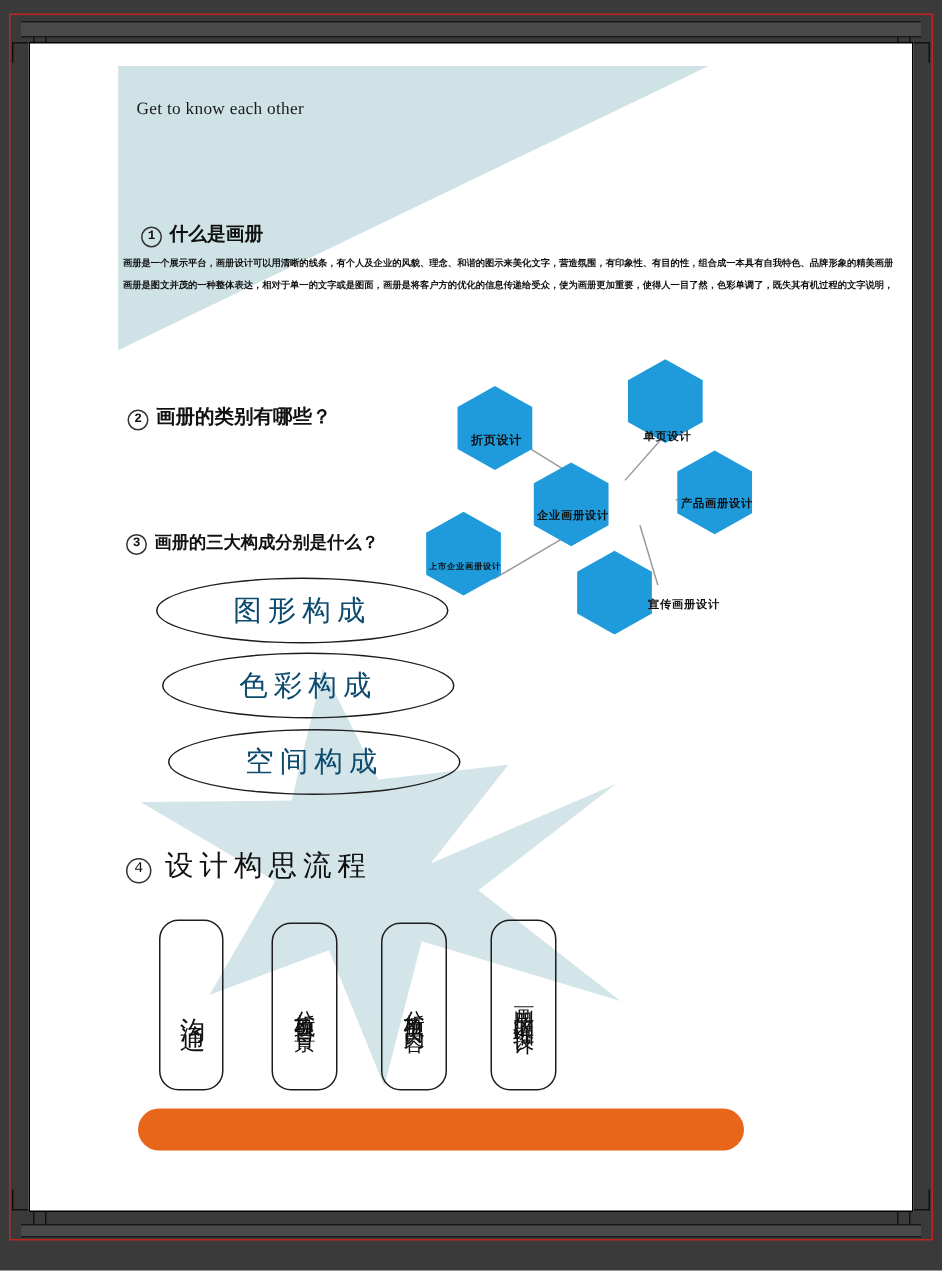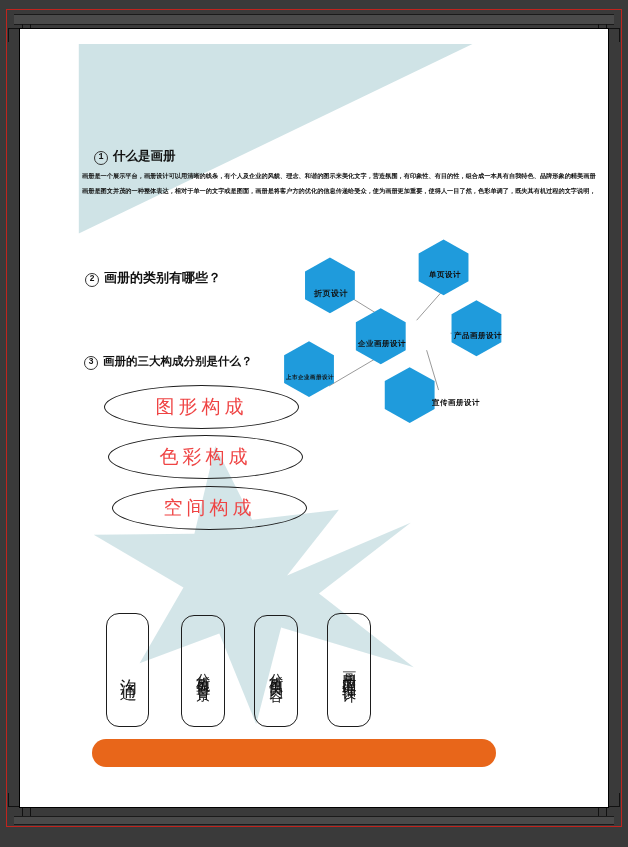--- a/index.html
+++ b/index.html
@@ -85,21 +85,21 @@
     position:absolute;left:0;top:0;width:100%;height:100%;
     display:flex;align-items:center;justify-content:center;
     color:#111;font-weight:bold;letter-spacing:.5px;
     font-family:"Liberation Sans","DejaVu Sans",sans-serif;
   }
 
   
   .ell{
     position:absolute;border:1.6px solid #1d1d1d;border-radius:50%;
     display:flex;align-items:center;justify-content:center;
-    font-size:19px;color:#ef4444;letter-spacing:4px;
+    font-size:19px;color:#0c4a6e;letter-spacing:4px;
     font-family:"Liberation Serif","DejaVu Serif",serif;
     background:transparent;
   }
   .e1{left:84px;top:356px;width:193px;height:42px;}
   .e2{left:88px;top:406px;width:193px;height:42px;}
   .e3{left:92px;top:457px;width:193px;height:42px;}
 
   
   .fbox{
     position:absolute;border:1.6px solid #1d1d1d;border-radius:13px;
@@ -143,20 +143,21 @@
 <div class="tick tk7"></div>
 <div class="tick tk8"></div>
 
 <div class="page">
 
   <svg class="deco" viewBox="0 0 590 780" preserveAspectRatio="none">
     <polygon points="59,15 454,15 59,205" fill="#cfe3e6"></polygon>
     <polygon points="196,418 233,492 320,482 268,548 392,495 300,566 395,640 262,600 237,697 200,606 120,636 164,560 74,507 175,506" fill="#cfe3e6" opacity="0.92"></polygon>
   </svg>
 
+  <div class="eyebrow">Get to know each other</div>
 
 
   <div class="q q1">
     <span class="num">1</span><span>什么是画册</span>
   </div>
 
   <div class="para">
     <div>画册是一个展示平台，画册设计可以用清晰的线条，有个人及企业的风貌、理念、和谐的图示来美化文字，营造氛围，有印象性、有目的性，组合成一本具有自我特色、品牌形象的精美画册</div>
     <div>画册是图文并茂的一种整体表达，相对于单一的文字或是图面，画册是将客户方的优化的信息传递给受众，使为画册更加重要，使得人一目了然，色彩单调了，既失其有机过程的文字说明，</div>
   </div>
@@ -177,21 +178,21 @@
     <polygon points="400,225 425,211 450,225 450,253 425,267 400,253" fill="#1f9bdc"></polygon>
     <polygon points="337,294 362,280 387,294 387,322 362,336 337,322" fill="#1f9bdc"></polygon>
     <polygon points="433,286 458,272 483,286 483,314 458,328 433,314" fill="#1f9bdc"></polygon>
     <polygon points="366,353 391,339 416,353 416,381 391,395 366,381" fill="#1f9bdc"></polygon>
     <polygon points="265,327 290,313 315,327 315,355 290,369 265,355" fill="#1f9bdc"></polygon>
   </svg>
 
   <div class="hex" style="left:286px;top:243px;width:101px;height:42px;padding-left:32px;">
     <div class="hexlabel" style="font-size:8px;width:50px;height:42px;">折页设计</div>
   </div>
-  <div class="hex" style="left:400px;top:225px;width:50px;height:42px;">
+  <div class="hex" style="left:400px;top:241px;width:50px;height:42px;">
     <div class="hexlabel" style="font-size:7.5px;">单页设计</div>
   </div>
   <div class="hex" style="left:337px;top:294px;width:50px;height:42px;">
     <div class="hexlabel" style="font-size:7.5px;">企业画册设计</div>
   </div>
   <div class="hex" style="left:433px;top:286px;width:50px;height:42px;">
     <div class="hexlabel" style="font-size:7.5px;">产品画册设计</div>
   </div>
   <div class="hex" style="left:366px;top:353px;width:50px;height:42px;margin-left:45px;">
     <div class="hexlabel" style="font-size:7.5px;">宣传画册设计</div>
@@ -207,20 +208,23 @@
   <div class="ell e1">
     <span>图形构成</span>
   </div>
   <div class="ell e3">
     <span>空间构成</span>
   </div>
   <div class="ell e2">
     <span>色彩构成</span>
   </div>
 
+  <div class="q q4">
+    <span class="num">4</span><span class="txt">设计构思流程</span>
+  </div>
 
   <div class="fbox fb1">
     <span>沟通</span>
   </div>
   <div class="fbox fb2">
     <span>分析项目背景</span>
   </div>
   <div class="fbox fb3">
     <span>分析项目内容</span>
   </div>

